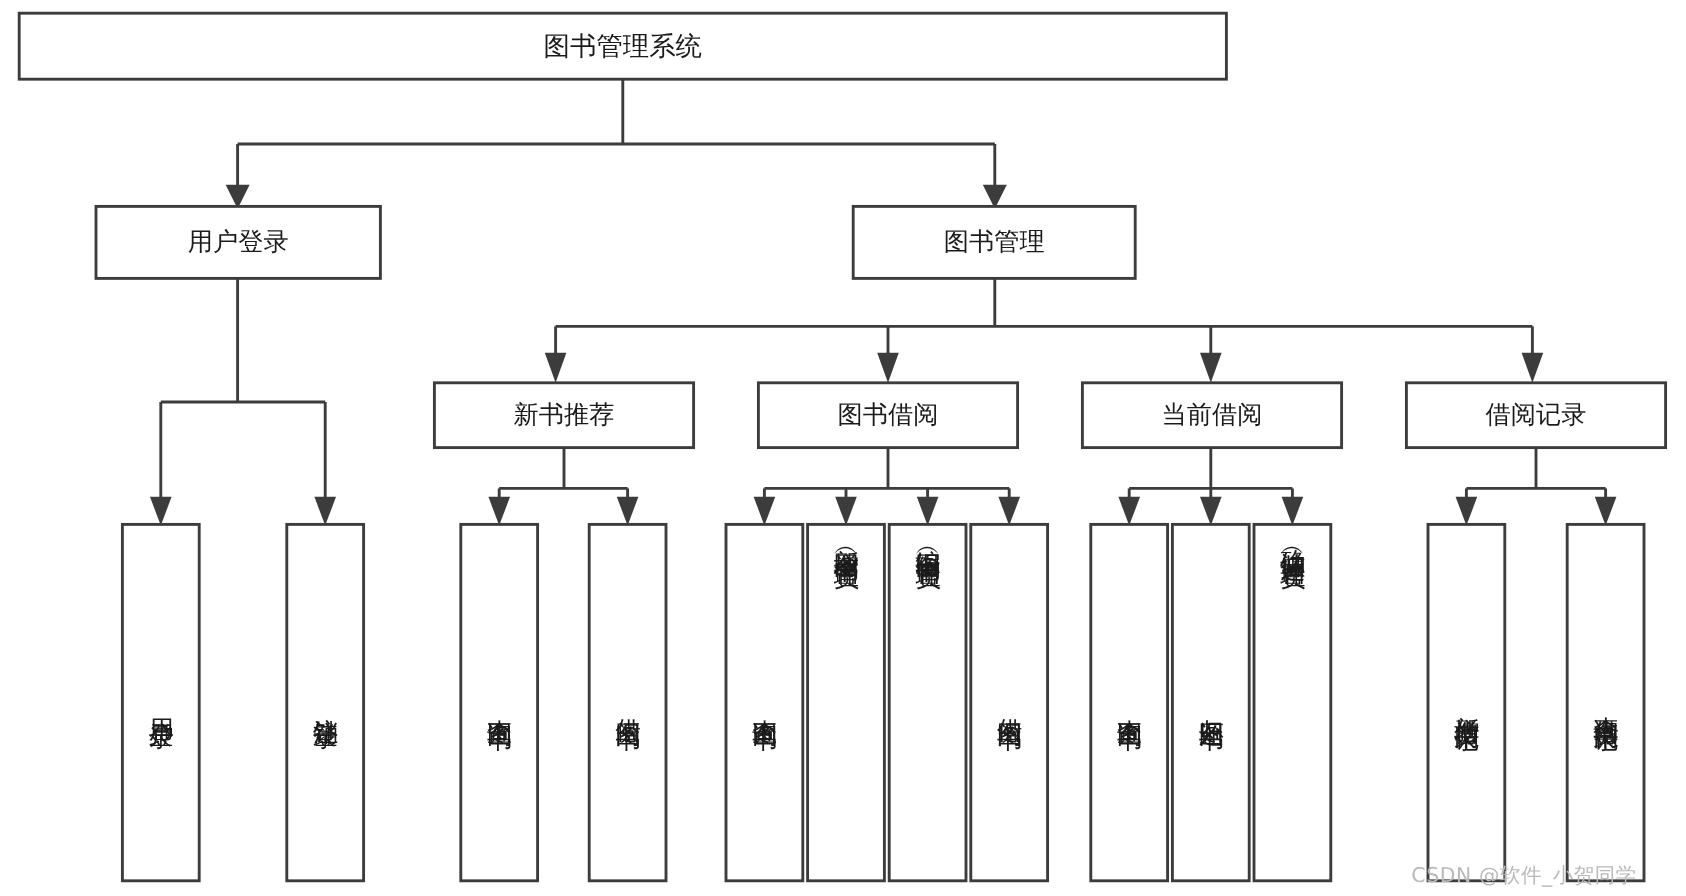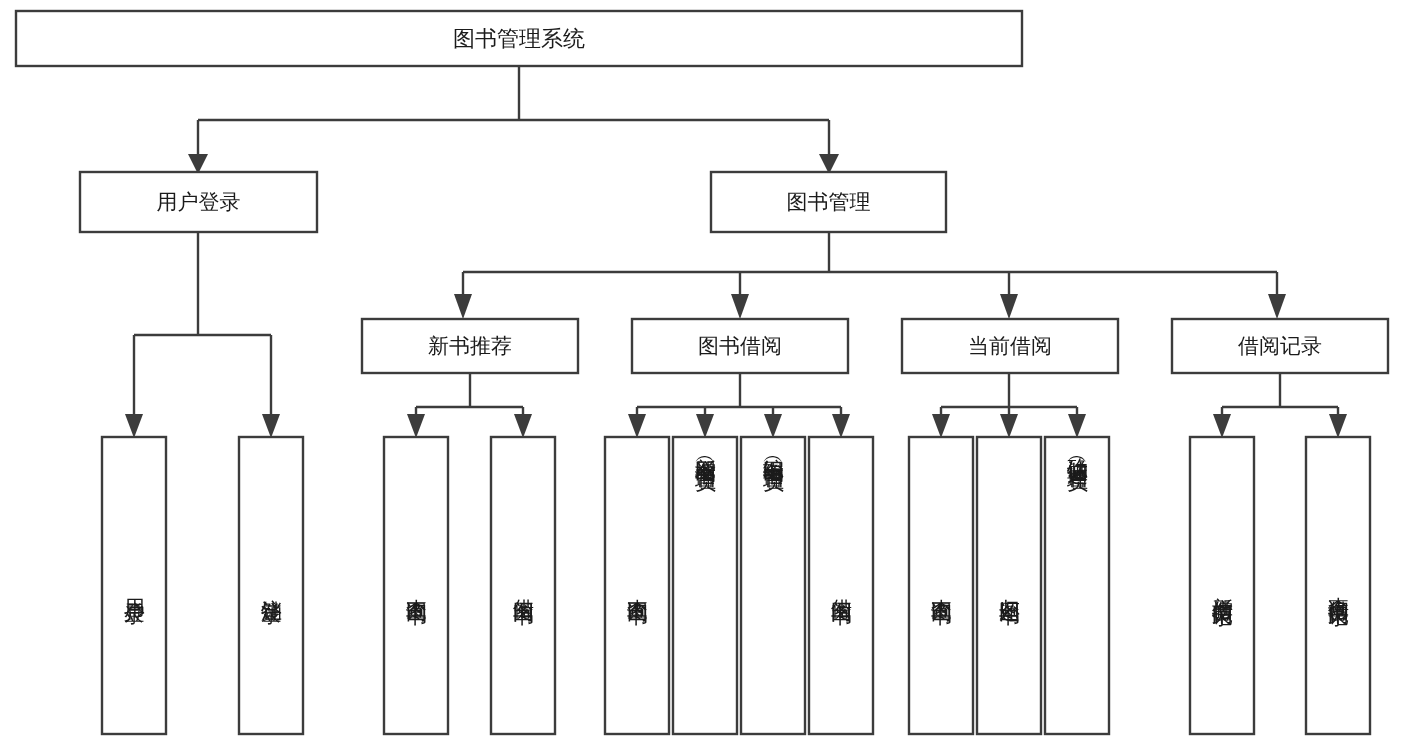--- a/index.html
+++ b/index.html
@@ -248,13 +248,14 @@
     <span class="leaf-label">确认归还（管理员）</span>
   </div>
 
   <div class="leaf-label-wrap" style="left:1190px; top:437px; width:64px; height:297px;">
     <span class="leaf-label">新增借阅记录</span>
   </div>
   <div class="leaf-label-wrap" style="left:1306px; top:437px; width:64px; height:297px;">
     <span class="leaf-label">查询借阅记录</span>
   </div>
 
+  <div class="watermark">CSDN @软件_小贺同学</div>
 </div>
 
 </body></html>

